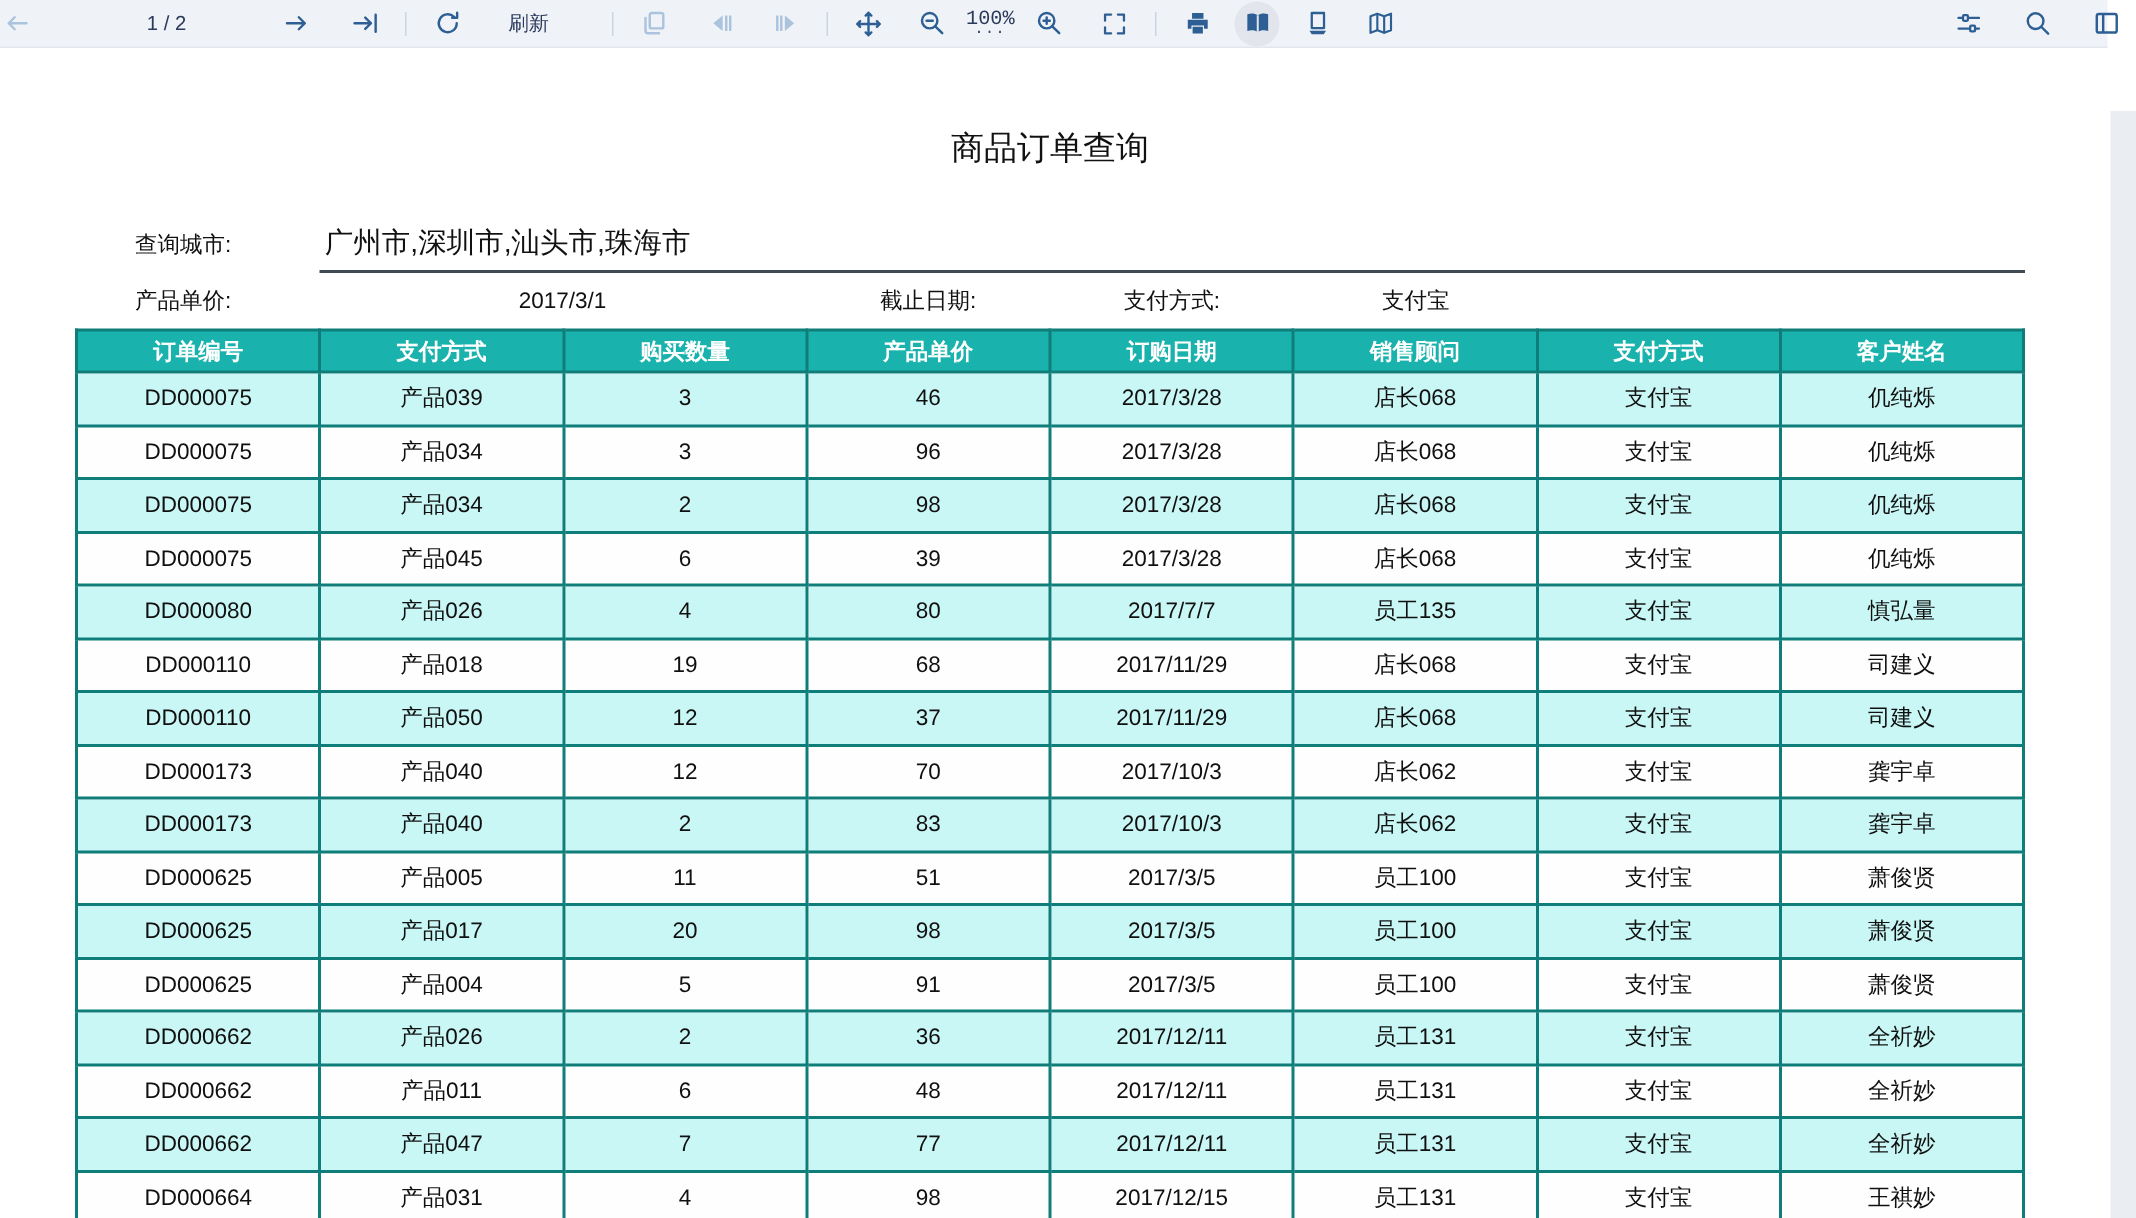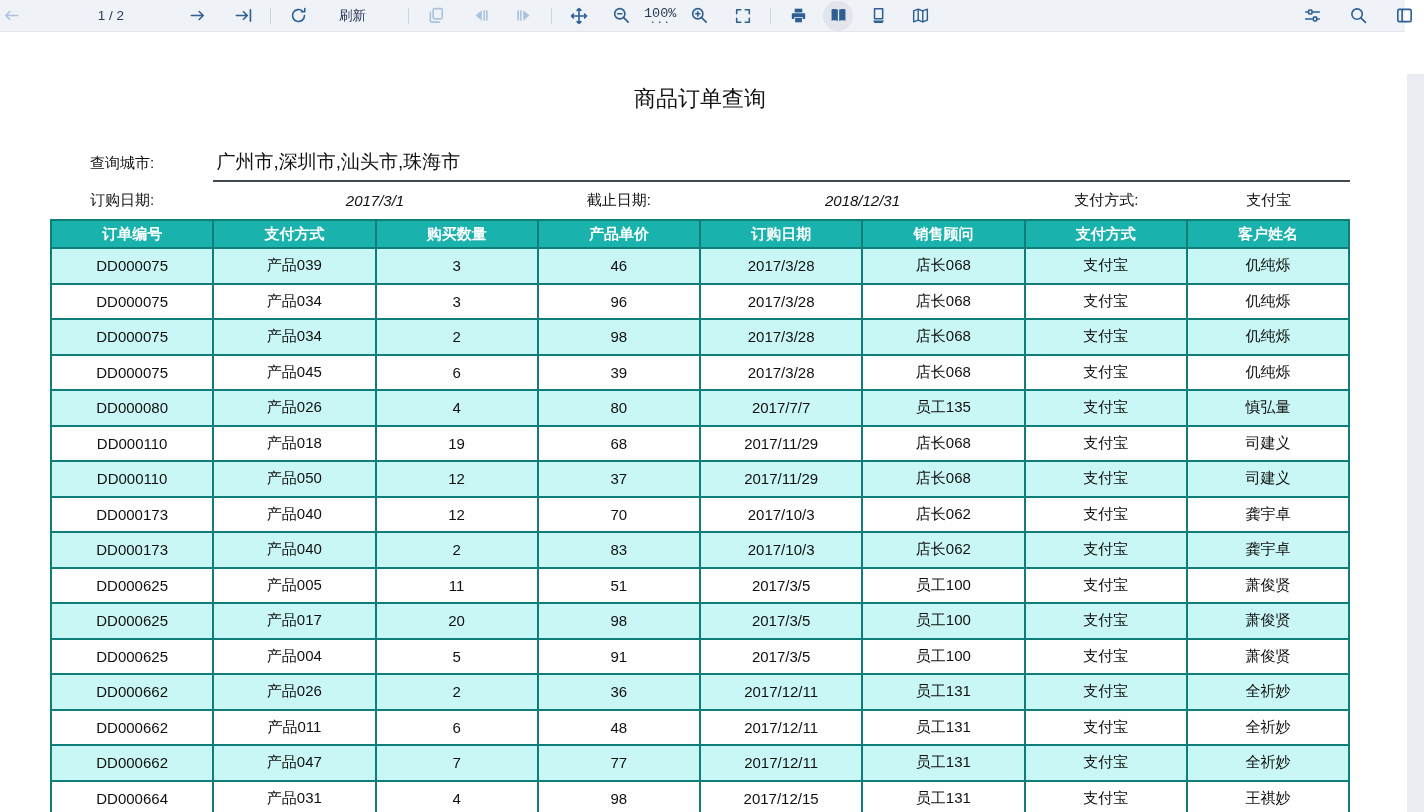--- a/index.html
+++ b/index.html
@@ -31,21 +31,21 @@
     font-size: 22px; font-weight: normal; color: #111; }
 
   
   .filter1 { display: grid; grid-template-columns: 162.5px 1137.5px; margin-top: 30px; height: 38px; }
   .filter1 .lbl { padding-left: 40px; display: flex; align-items: center; font-size: 15px; color: #111; }
   .filter1 .val { display: flex; align-items: center; padding-left: 4px; font-size: 19px; color: #111;
     border-bottom: 2px solid #3F4A52; }
   .filter2 { display: grid; grid-template-columns: repeat(8, 1fr); height: 37px; }
   .filter2 > div { display: flex; align-items: center; justify-content: center; font-size: 15px; color: #111; }
   .filter2 .lbl-first { justify-content: flex-start; padding-left: 40px; }
-  .filter2 .span2 { grid-column: span 2; font-style: italic; }
+  .filter2 .span2 { grid-column: span 2; }
 
   
   table.orders { width: 1300px; border-collapse: collapse; table-layout: fixed; }
   table.orders th { height: 28px; background: #19B2AC; color: #fff; font-size: 15px; font-weight: bold;
     border: 2px solid #0F7E7A; }
   table.orders td { height: 35.5px; text-align: center; font-size: 15px; color: #101010;
     border: 2px solid #0F7E7A; background: #FEFEFE; overflow: hidden; white-space: nowrap; }
   table.orders tr:nth-child(odd) td { background: #C9F7F5; }
 
   svg { display: block; }
@@ -206,24 +206,23 @@
   <div class="content">
 
     <div class="report-title">商品订单查询</div>
 
     <div class="filter1">
       <div class="lbl">查询城市:</div>
       <div class="val">广州市,深圳市,汕头市,珠海市</div>
     </div>
 
     <div class="filter2">
-      <div class="lbl-first">订购日期:</div>
+      <div class="lbl-first">产品单价:</div>
       <div class="span2">2017/3/1</div>
       <div>截止日期:</div>
-      <div class="span2">2018/12/31</div>
       <div>支付方式:</div>
       <div>支付宝</div>
     </div>
 
     <table class="orders">
       <thead>
         <tr>
             <th>订单编号</th>
             <th>支付方式</th>
             <th>购买数量</th>

